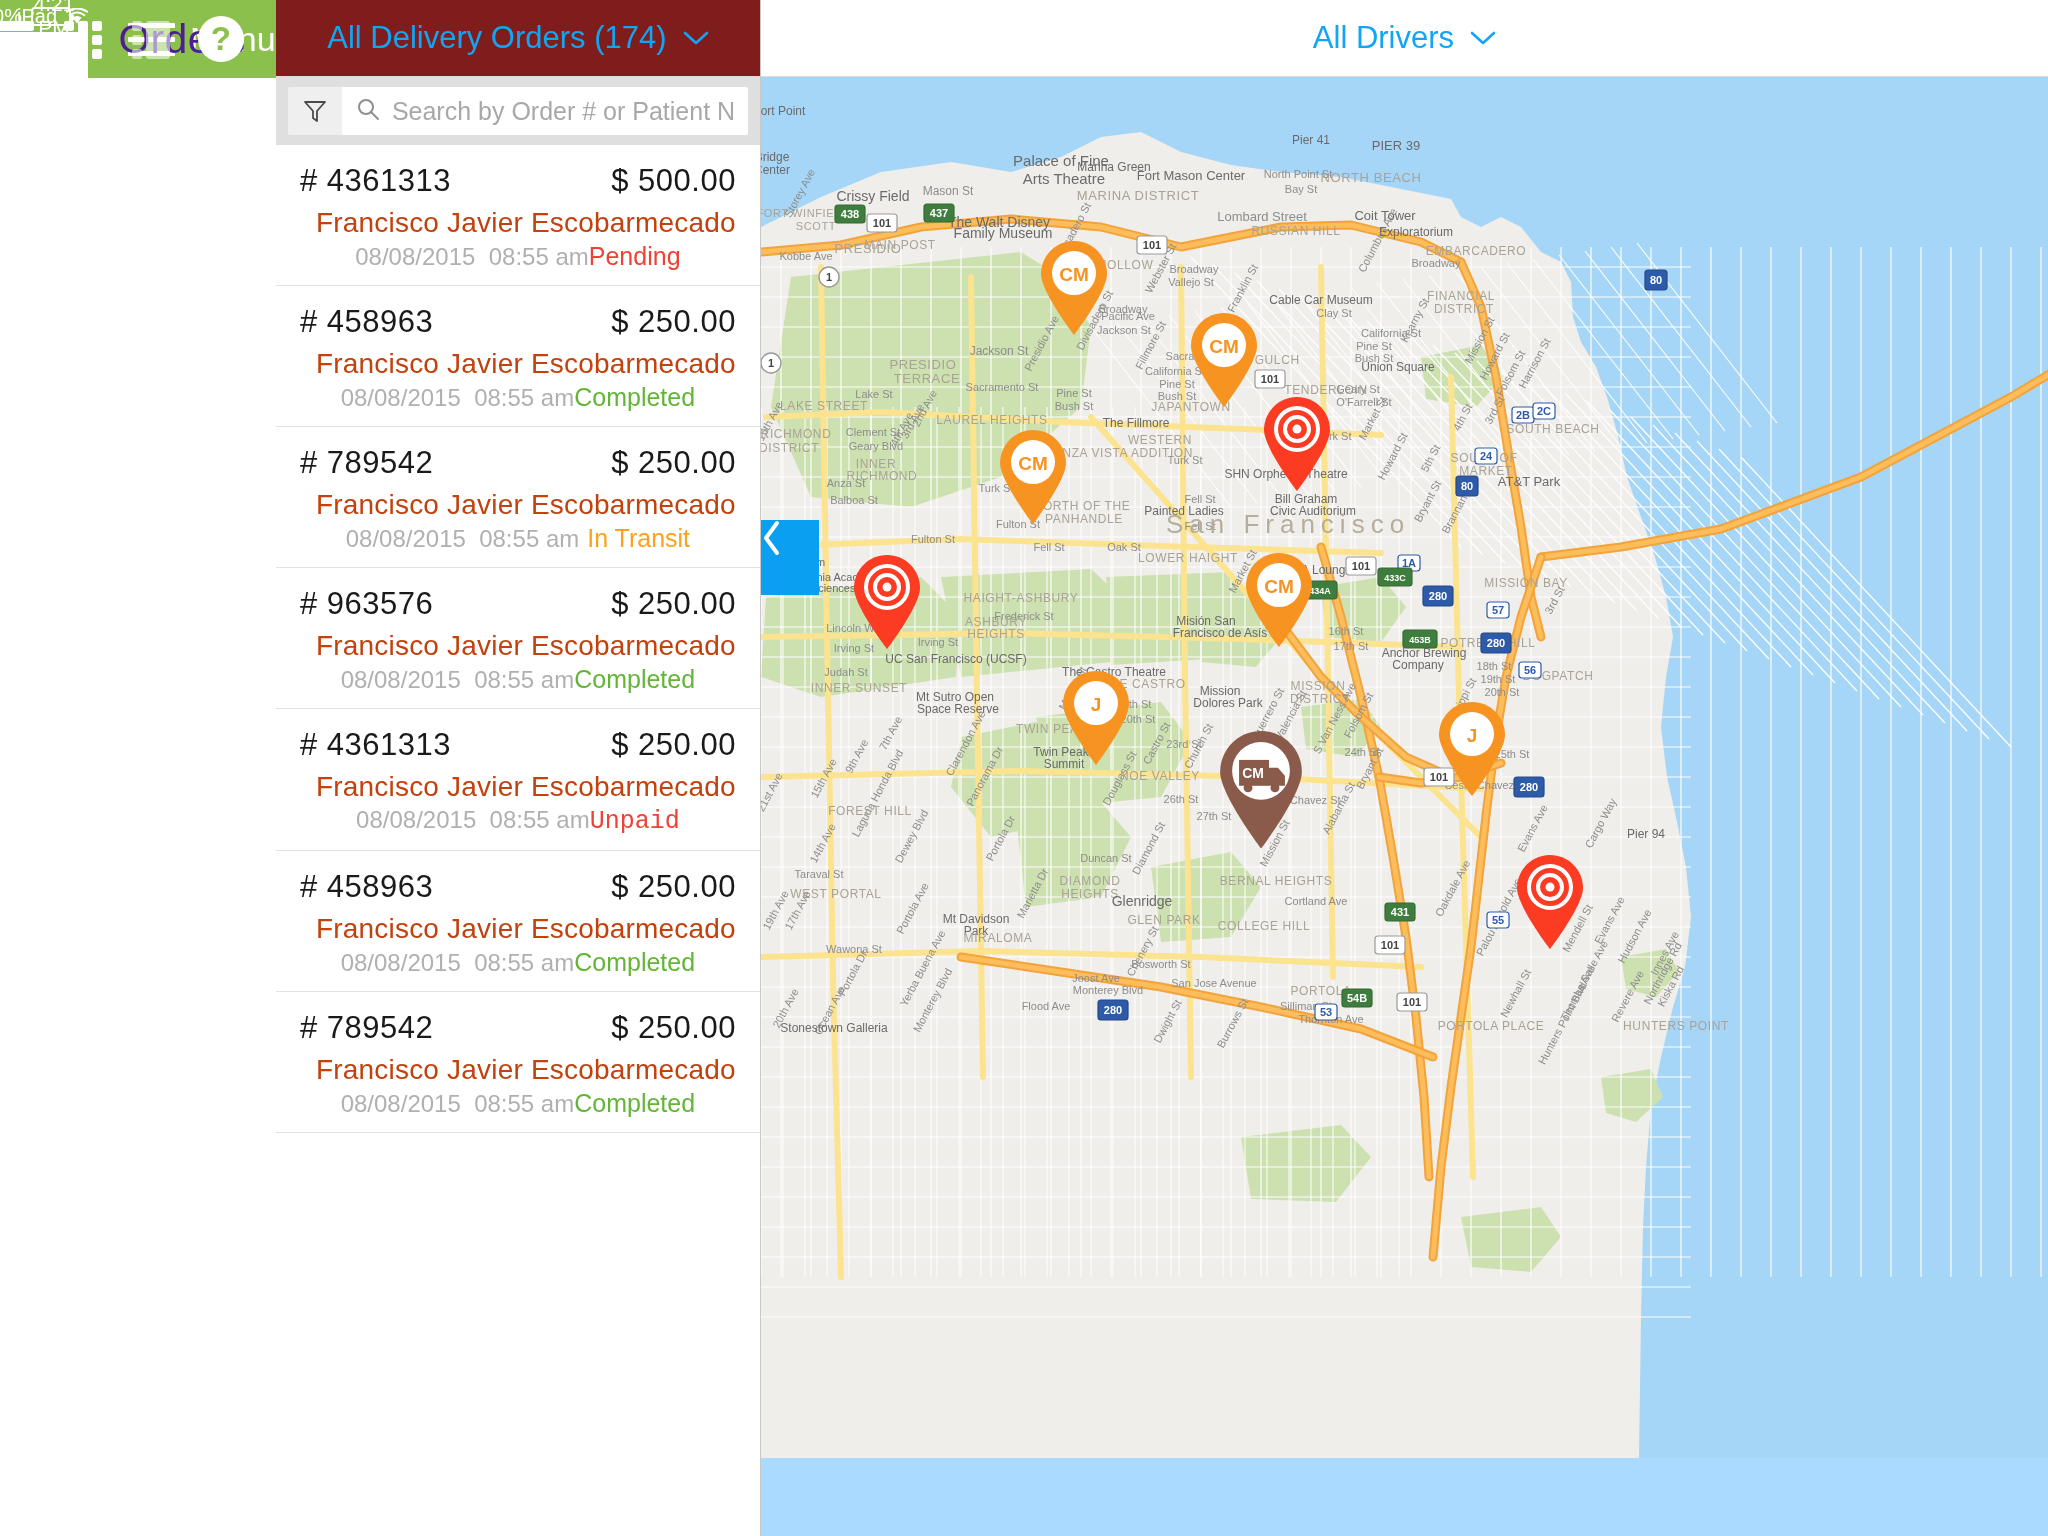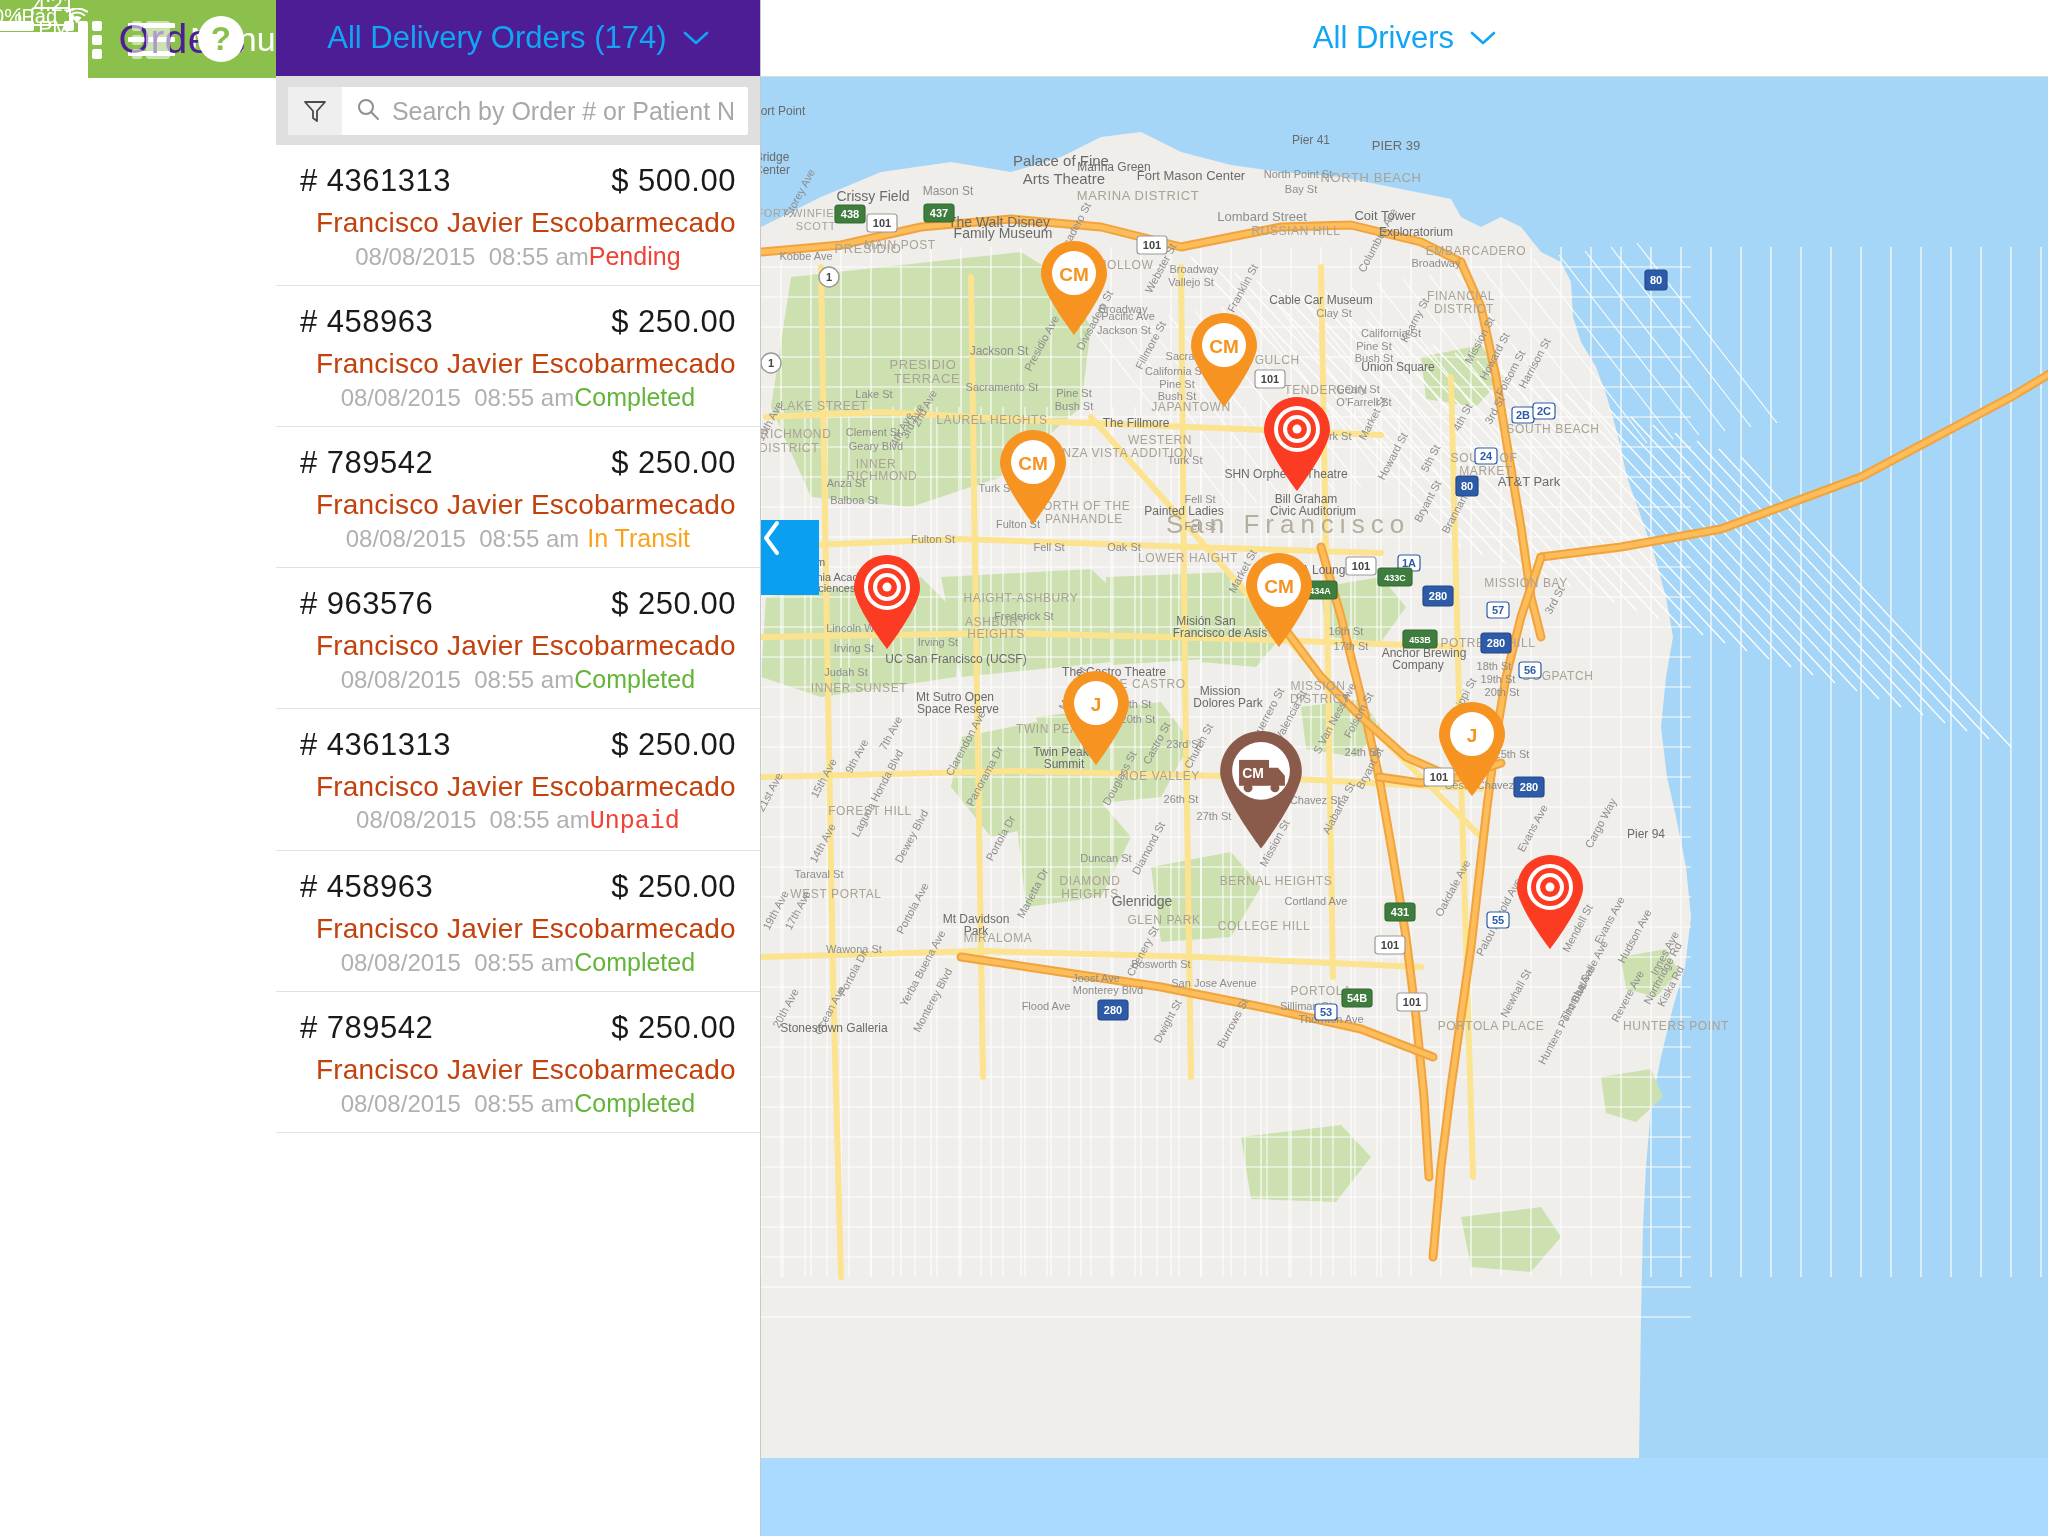--- a/index.html
+++ b/index.html
@@ -48,21 +48,21 @@
   }
 
   
   .body { flex: 1; display: flex; min-height: 0; }
 
   
   .left-panel { width: 485px; flex-shrink: 0; display: flex; flex-direction: column;
                 background: #fff; border-right: 1px solid #c8c8c8; }
   .filter-header {
     height: 77px; display: flex; align-items: center; justify-content: center;
-    gap: 16px; background: #4c1d95; cursor: pointer; border-bottom: 1px solid #dcdcdc;
+    gap: 16px; background: #7f1d1d; cursor: pointer; border-bottom: 1px solid #dcdcdc;
   }
   .filter-header .ftext { color: #12a5f4; font-size: 31px; }
   .chev { width: 26px; height: 15px; }
   .chev svg { display: block; }
 
   .searchbar { height: 68px; background: #dfdfdf; display: flex; align-items: center;
                padding: 0 12px; gap: 0; flex-shrink: 0; }
   .funnel-btn { width: 54px; height: 48px; background: #efefef; display: flex;
                 align-items: center; justify-content: center; cursor: pointer;
                 border-radius: 2px 0 0 2px; }

